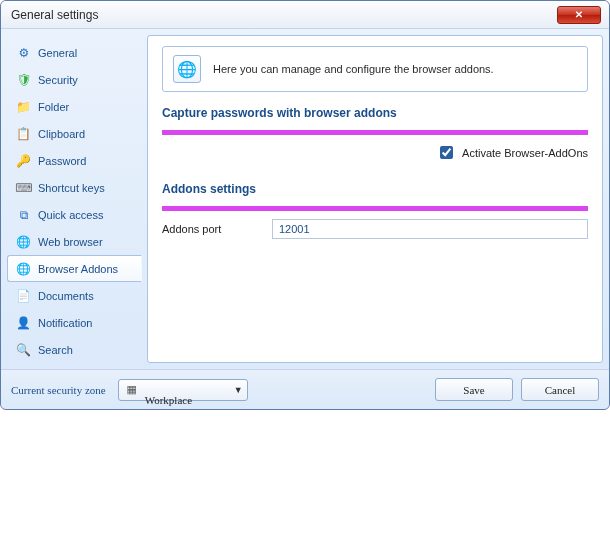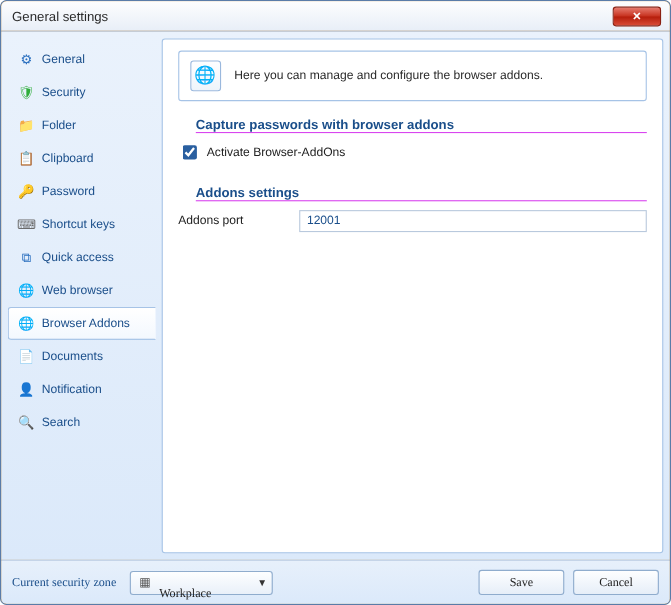--- a/index.html
+++ b/index.html
@@ -4,27 +4,27 @@
 <style>
   * { box-sizing: border-box; }
   body {
     margin: 0;
     font-family: Tahoma, "Segoe UI", Arial, sans-serif;
     font-size: 11px;
     background: #fff;
   }
   .window {
     width: 610px;
-    height: 550px;
+    height: 410px;
     border: 1px solid #5a7ca8;
     border-radius: 6px;
     overflow: hidden;
     display: flex;
     flex-direction: column;
-    background: #a16207;
+    background: #f9a8d4;
   }
   .titlebar {
     height: 28px;
     background: linear-gradient(#fdfdfe, #e8eef7);
     border-bottom: 1px solid #c5d4e8;
     display: flex;
     align-items: center;
     padding: 0 8px 0 10px;
     color: #2a2a2a;
     font-size: 12px;
@@ -116,31 +116,31 @@
     display: flex;
     align-items: center;
     justify-content: center;
     font-size: 16px;
     color: #2a5fa0;
   }
   .section-title {
     color: #1a4e8a;
     font-weight: bold;
     font-size: 12px;
-    border-bottom: 1px solid #d946ef;
-    padding-bottom: 0;
+    border-bottom: 5px solid #d946ef;
+    padding-bottom: 10px;
     margin-bottom: 8px;
-    margin-left: 16px;
   }
   .checkbox-row {
     display: flex;
     align-items: center;
     gap: 6px;
     margin-bottom: 6px;
     color: #222;
+    justify-content: flex-end;
   }
   .checkbox-row input[type=checkbox] {
     width: 13px; height: 13px;
     accent-color: #2a5fa0;
   }
   .form-row {
     display: flex;
     align-items: center;
     margin-top: 4px;
     justify-content: center;

